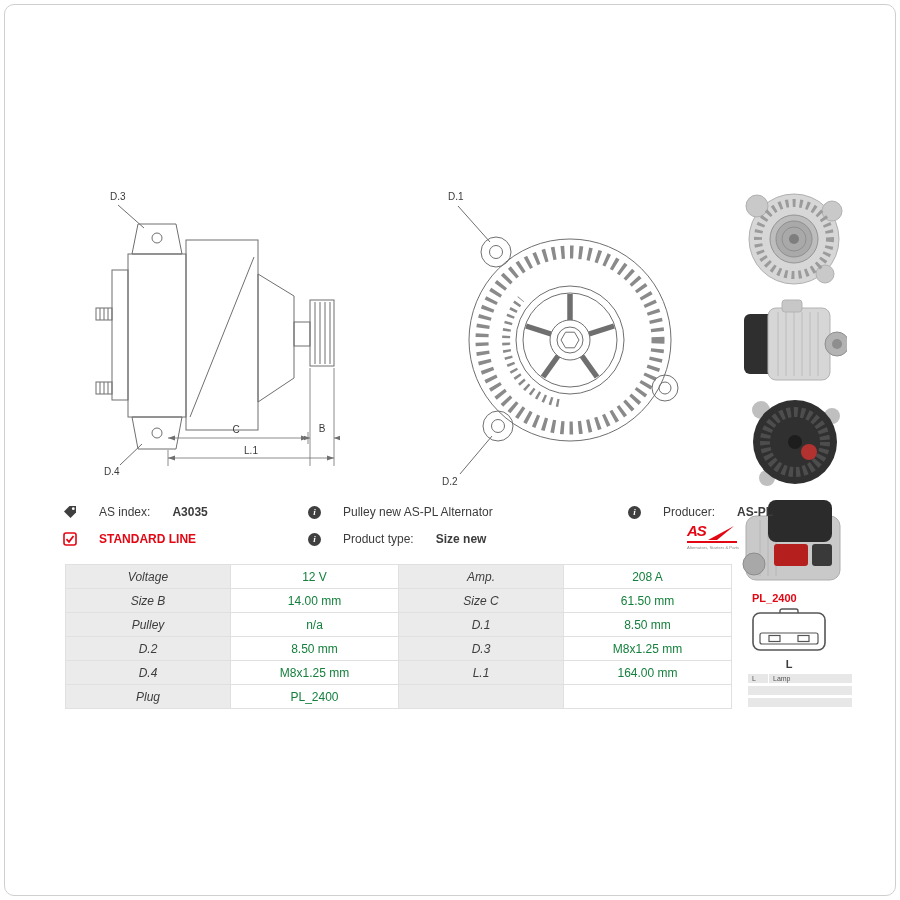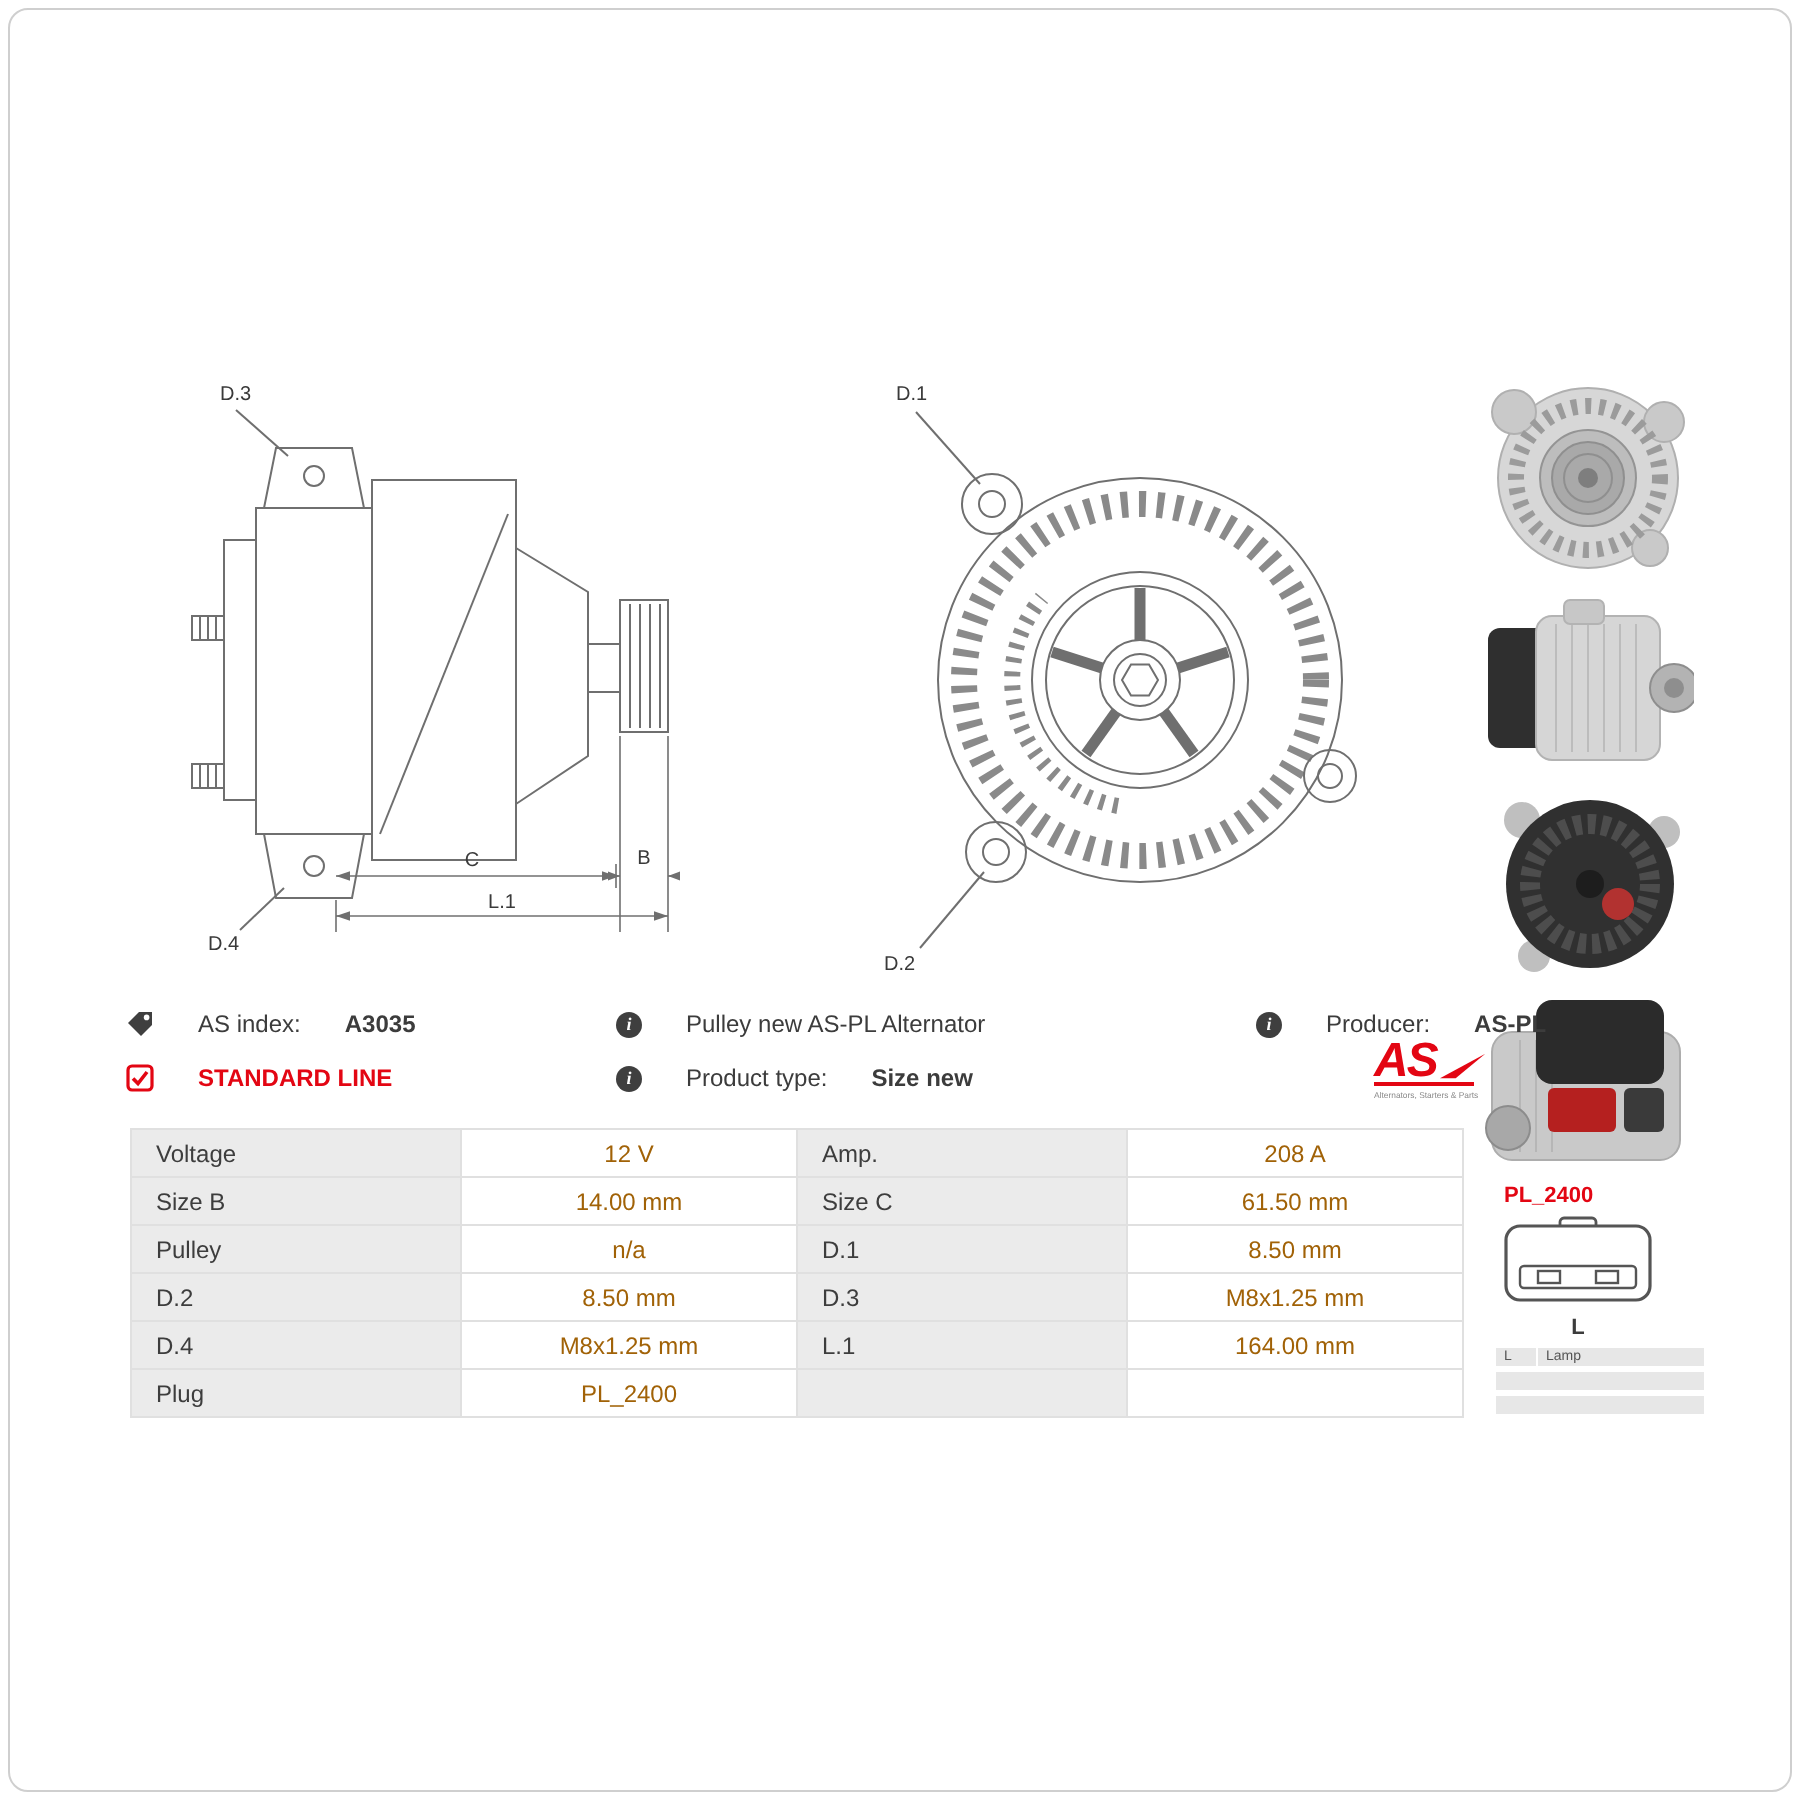--- a/index.html
+++ b/index.html
@@ -8,28 +8,28 @@
   .abs{position:absolute;}
   svg text{font-family:"Liberation Sans","DejaVu Sans",sans-serif;}
   
   .info-item{display:flex;align-items:center;gap:22px;font-size:12px;color:#3c3c3c;white-space:nowrap;}
   .b{font-weight:bold;}
   .red{color:#e30613;font-weight:bold;}
   .ico-info{width:13px;height:13px;border-radius:50%;background:#3f3f3f;color:#fff;display:inline-flex;align-items:center;justify-content:center;font-size:9px;font-weight:bold;font-style:italic;font-family:"Liberation Serif",serif;flex:0 0 13px;}
   
   .logo{width:56px;}
   .logo-top{display:flex;align-items:flex-end;gap:2px;}
-  .logo-as{color:#e30613;font-weight:bold;font-style:italic;font-size:24px;line-height:18px;letter-spacing:-1px;}
+  .logo-as{color:#e30613;font-weight:bold;font-style:italic;font-size:15px;line-height:18px;letter-spacing:-1px;}
   .logo-line{height:2px;background:#e30613;margin-top:1px;width:50px;}
   .logo-tag{font-size:4.2px;color:#8a8a8a;margin-top:2px;white-space:nowrap;}
   
   table.spec{border-collapse:collapse;table-layout:fixed;width:666px;}
   table.spec td{height:23px;font-size:12px;border:1px solid #e0e0e0;padding:0 12px;overflow:hidden;}
-  td.lab{background:#ebebeb;text-align:left;color:#3d3d3d;}
-  td.val{background:#ffffff;text-align:center;color:#a16207;}
+  td.lab{background:#ebebeb;text-align:center;color:#3d3d3d;font-style:italic;}
+  td.val{background:#ffffff;text-align:center;color:#15803d;}
   
   .plug-code{font-size:11px;font-weight:bold;color:#e30613;}
   .pin-label{font-size:11px;font-weight:bold;text-align:center;color:#3c3c3c;}
   .leg{height:9px;background:#e7e7e7;margin-top:3px;font-size:7px;color:#555;display:flex;align-items:center;line-height:9px;}
   .leg .pin{width:16px;padding-left:4px;border-right:1px solid #fff;}
   .leg .desc{padding-left:4px;}
 </style>
 </head>
 <body>
 

